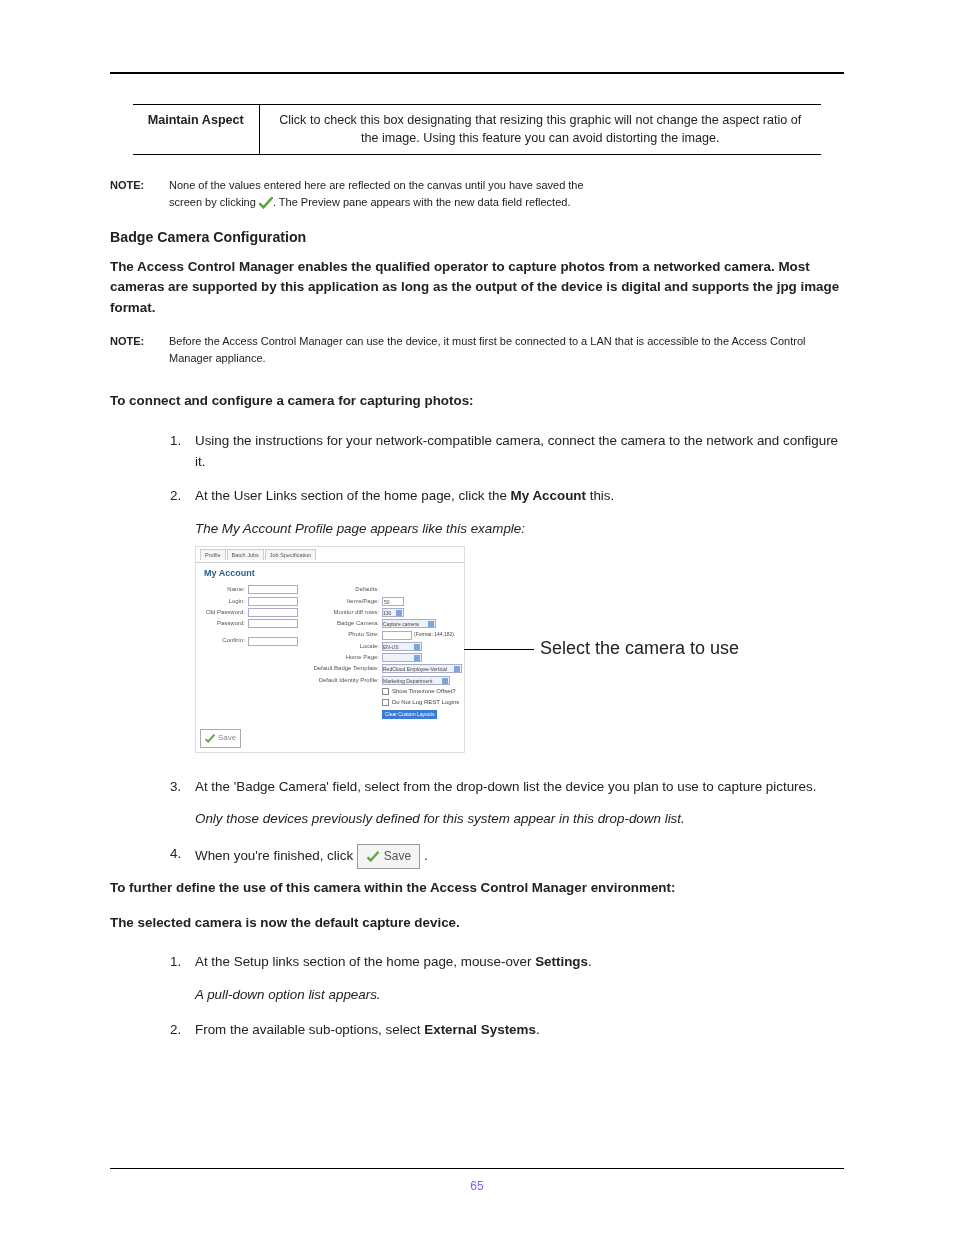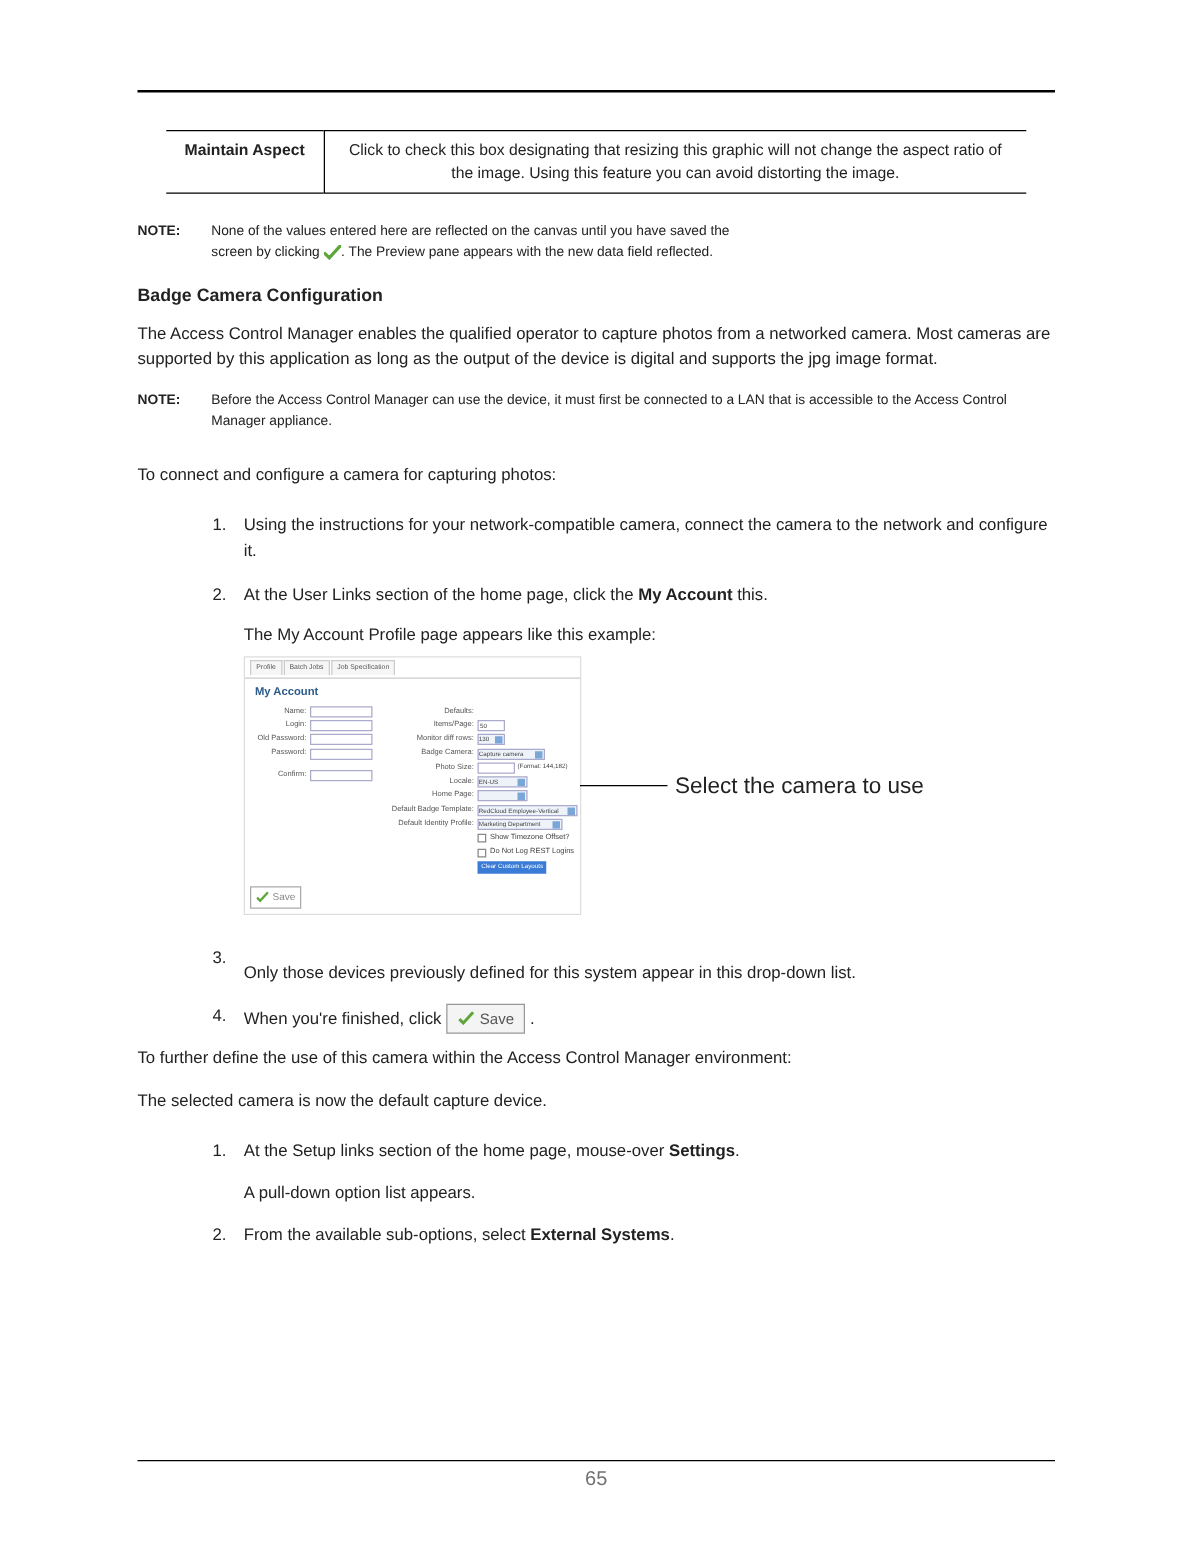--- a/index.html
+++ b/index.html
@@ -12,26 +12,26 @@
   .def-table td { padding: 6px 10px; font-size: 12.6px; line-height: 1.45; vertical-align: top; }
   .def-table .left { width: 126px; font-weight: 700; border-right: 1px solid #000; }
 
   .note-row { display: flex; font-size: 11px; line-height: 1.55; margin-bottom: 18px; }
   .note-label { font-weight: 700; width: 55px; flex-shrink: 0; }
   .note-body { padding-left: 4px; }
   .note-body .line2 { display: block; }
 
   h2.section { font-size: 14.2px; font-weight: 700; margin: 14px 0 12px 0; }
 
-  p.body { font-size: 13.4px; line-height: 1.55; margin-bottom: 14px; }
+  p.body { font-size: 13.4px; line-height: 1.55; margin-bottom: 14px; font-weight: bold; }
 
   ol { counter-reset: step; list-style: none; margin-left: 60px; font-size: 13.4px; }
   ol > li { counter-increment: step; position: relative; padding: 5px 0 9px 25px; line-height: 1.55; }
   ol > li::before { content: counter(step) "."; position: absolute; left: 0; }
-  ol > li .sub { display: block; margin-top: 12px; }
+  ol > li .sub { display: block; margin-top: 12px; font-style: italic; }
 
   .b { font-weight: 700; }
 
   
   .shot-wrap { display: flex; align-items: center; margin: 6px 0 10px 0; }
   .shot { width: 270px; background: #fff; border: 1px solid #ddd; font-size: 6px; color: #444; }
   .shot-tabs { border-bottom: 1px solid #ccc; padding: 2px 4px; font-size: 5.5px; color: #555; }
   .shot-tabs span { display: inline-block; padding: 1px 4px; border: 1px solid #ccc; border-bottom: none; background: #f6f6f6; margin-right: 1px; }
   .shot-h { font-weight: bold; color: #2e5c8a; font-size: 9px; padding: 4px 8px 0 8px; }
   .shot-body { display: flex; padding: 2px 4px 4px 4px; }
@@ -51,21 +51,21 @@
   .shot-chk { width: 7px; height: 7px; border: 1px solid #888; display: inline-block; margin-right: 3px; }
 
   .callout { display: flex; align-items: center; }
   .callout-line { width: 70px; height: 0; border-top: 1px solid #000; margin: 0 6px 0 -1px; }
   .callout-text { font-size: 18px; }
 
   .inline-ic { display: inline-flex; align-items: center; vertical-align: middle; }
   .check-ic { width: 14px; height: 12px; }
   .save-btn-img { display: inline-flex; align-items: center; gap: 4px; border: 1px solid #999; background: #f4f4f4; padding: 2px 8px; font-size: 12px; color: #555; vertical-align: middle; }
 
-  .page-num { position: absolute; bottom: 42px; left: 0; right: 0; text-align: center; font-size: 16px; color: #737373; }
+  .page-num { position: absolute; bottom: 42px; left: 0; right: 0; text-align: center; font-size: 12px; color: #8b5cf6; }
   .foot-rule { position: absolute; bottom: 66px; left: 110px; right: 110px; border-top: 1.5px solid #000; }
 </style>
 </head>
 <body>
 
 <div class="page">
   <div class="rule"></div>
 
   <table class="def-table">
     <tbody>
@@ -198,20 +198,21 @@
             <span>Save</span>
           </div>
         </div>
         <div class="callout">
           <div class="callout-line"></div>
           <div class="callout-text">Select the camera to use</div>
         </div>
       </div>
     </li>
     <li>
+      <span>At the 'Badge Camera' field, select from the drop-down list the device you plan to use to capture pictures.</span>
       <span class="sub">Only those devices previously defined for this system appear in this drop-down list.</span>
     </li>
     <li>
       <span>When you're finished, click  </span>
       <span class="save-btn-img">
         <svg width="14" height="11" viewBox="0 0 16 14">
             <path d="M1 8 L5 12 L15 1" stroke="#5ea63a" stroke-width="3" fill="none"></path>
           </svg>
         <span>Save</span>
       </span>

